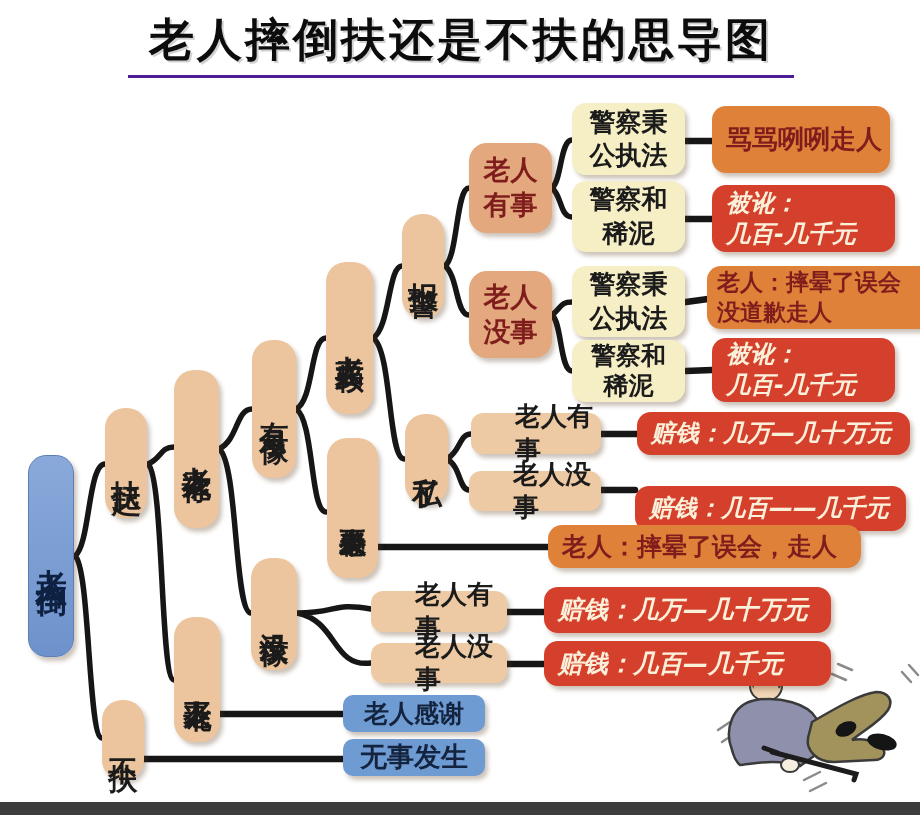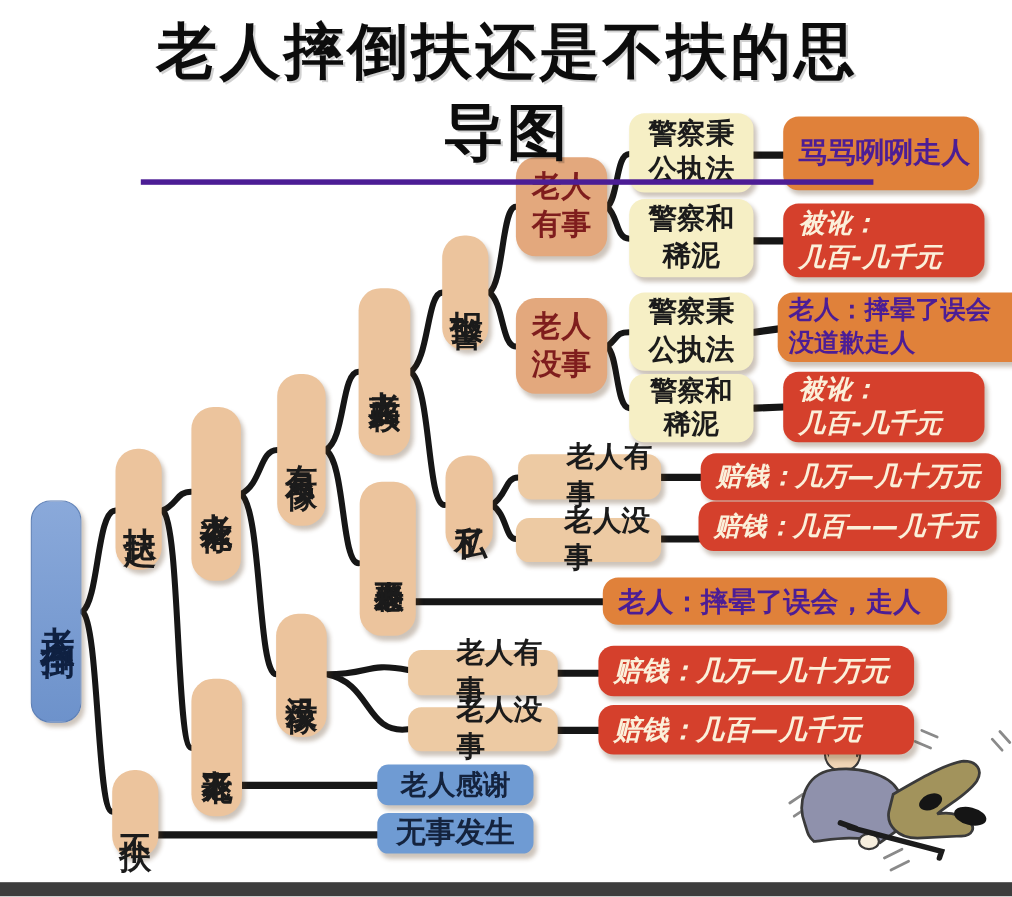--- a/index.html
+++ b/index.html
@@ -19,28 +19,28 @@
   }
   .vnode{background:#ecc49d;color:#1b1b1b;border-radius:20px;}
   .vtext{writing-mode:vertical-rl;text-orientation:upright;letter-spacing:3px;}
   .root{
     background:linear-gradient(180deg,#8aa9da 0%,#6d92cb 100%);
     color:#0f2142;border:1px solid #5d7fb5;border-radius:18px;
   }
   .sq{background:#e3a87d;color:#7f1d1d;white-space:pre-line;text-align:center;border-radius:18px;}
   .yel{background:#f6efc5;color:#1b1b1b;white-space:pre-line;text-align:center;border-radius:14px;}
   .hn{background:#edcaa3;color:#1b1b1b;border-radius:12px;padding-left:44px;}
-  .ro{background:#e0813a;color:#4c1d95;justify-content:flex-start;padding-left:14px;white-space:pre-line;border-radius:14px;}
+  .ro{background:#e0813a;color:#7f1d1d;justify-content:flex-start;padding-left:14px;white-space:pre-line;border-radius:14px;}
   .rr{background:#d5402c;color:#fbf0da;justify-content:flex-start;padding-left:14px;white-space:pre-line;border-radius:14px;font-style:italic;}
   .rb{background:#6f9bd3;color:#14233e;border-radius:10px;}
   #title{
     position:absolute;left:128px;top:10px;width:666px;z-index:3;
-    text-align:center;font-size:55px;font-weight:900;color:#0c0c0c;
+    text-align:center;font-size:45px;font-weight:900;color:#0c0c0c;
     letter-spacing:3px;padding-bottom:5px;
-    border-bottom:5px solid #4c1d95;
+    border-bottom:3px solid #4c1d95;
     text-shadow:2px 2px 0 rgba(0,0,0,.18);
   }
   #bottombar{position:absolute;left:0;top:802px;width:920px;height:13px;background:#3d3d3d;z-index:4;}
   #oldman{position:absolute;left:688px;top:652px;z-index:1;}
   path.wire{stroke:#161616;fill:none;stroke-linecap:round;stroke-linejoin:round;}
   .brace{stroke-width:5.5px;}
   .line{stroke-width:6.5px;}
 </style>
 </head>
 <body>
@@ -135,21 +135,21 @@
   <div class="node hn" style="left:371px;top:643px;width:136px;height:40px;font-size:26px;">老人没事</div>
 
   <div class="node ro" style="left:712px;top:106px;width:178px;height:67px;font-size:26px;">骂骂咧咧走人</div>
   <div class="node rr" style="left:712px;top:185px;width:183px;height:67px;font-size:24px;">被讹：
 几百-几千元</div>
   <div class="node ro" style="left:707px;top:266px;width:231px;height:63px;font-size:23px;padding-left:10px;">老人：摔晕了误会
 没道歉走人</div>
   <div class="node rr" style="left:712px;top:338px;width:183px;height:64px;font-size:24px;">被讹：
 几百-几千元</div>
   <div class="node rr" style="left:637px;top:412px;width:273px;height:43px;font-size:24px;">赔钱：几万—几十万元</div>
-  <div class="node rr" style="left:635px;top:456px;width:271px;height:45px;font-size:24px;">赔钱：几百——几千元</div>
+  <div class="node rr" style="left:635px;top:486px;width:271px;height:45px;font-size:24px;">赔钱：几百——几千元</div>
   <div class="node ro" style="left:548px;top:525px;width:313px;height:43px;font-size:25px;">老人：摔晕了误会，走人</div>
   <div class="node rr" style="left:544px;top:587px;width:287px;height:46px;font-size:25px;">赔钱：几万—几十万元</div>
   <div class="node rr" style="left:544px;top:641px;width:287px;height:45px;font-size:25px;">赔钱：几百—几千元</div>
   <div class="node rb" style="left:343px;top:695px;width:142px;height:37px;font-size:25px;">老人感谢</div>
   <div class="node rb" style="left:343px;top:739px;width:142px;height:37px;font-size:27px;">无事发生</div>
 
   <svg id="oldman" width="232" height="152" viewBox="0 0 232 152">
     <g stroke-linecap="round">
 
       <g stroke="#8a8a8a" stroke-width="2.5" fill="none">

